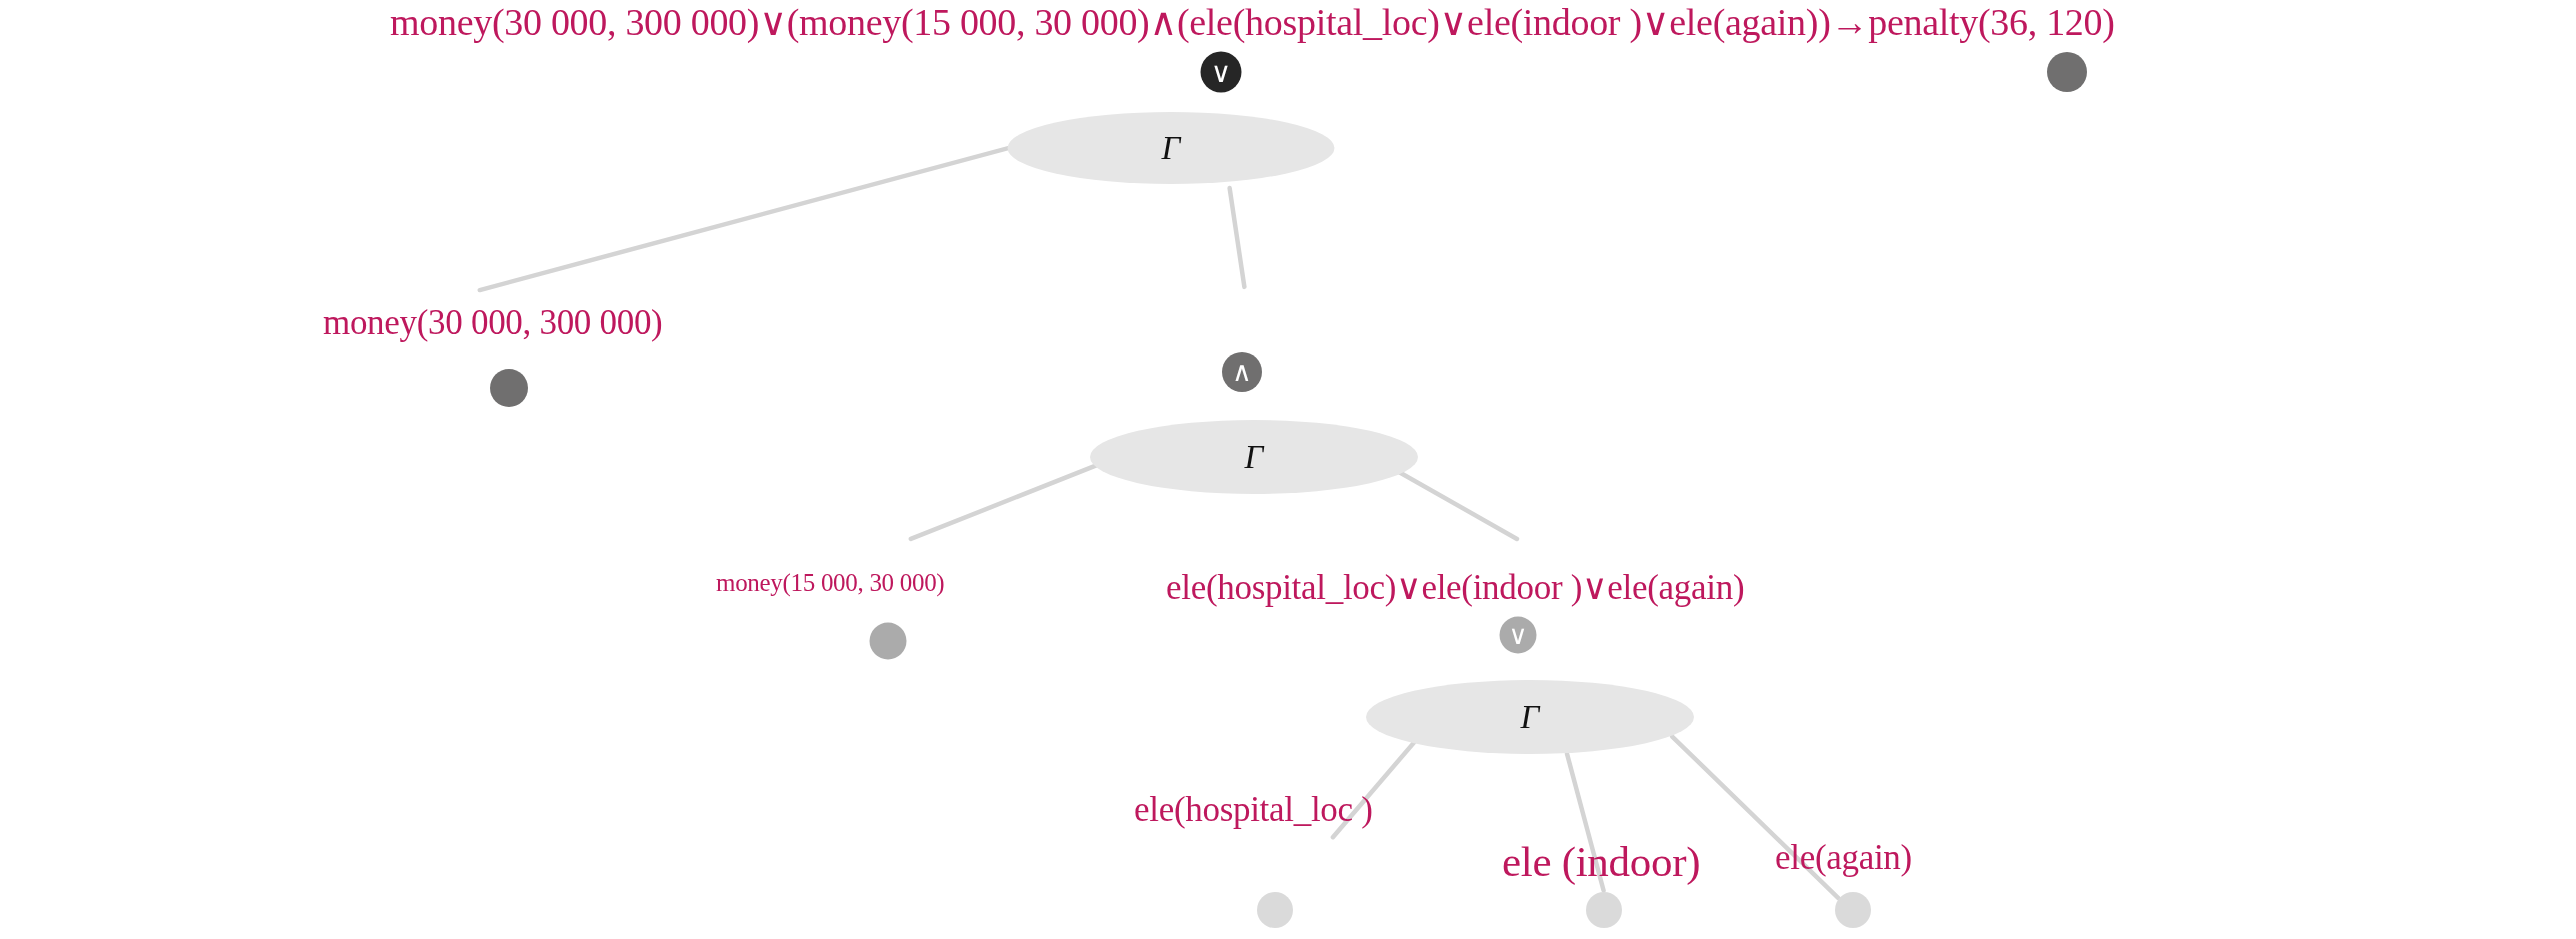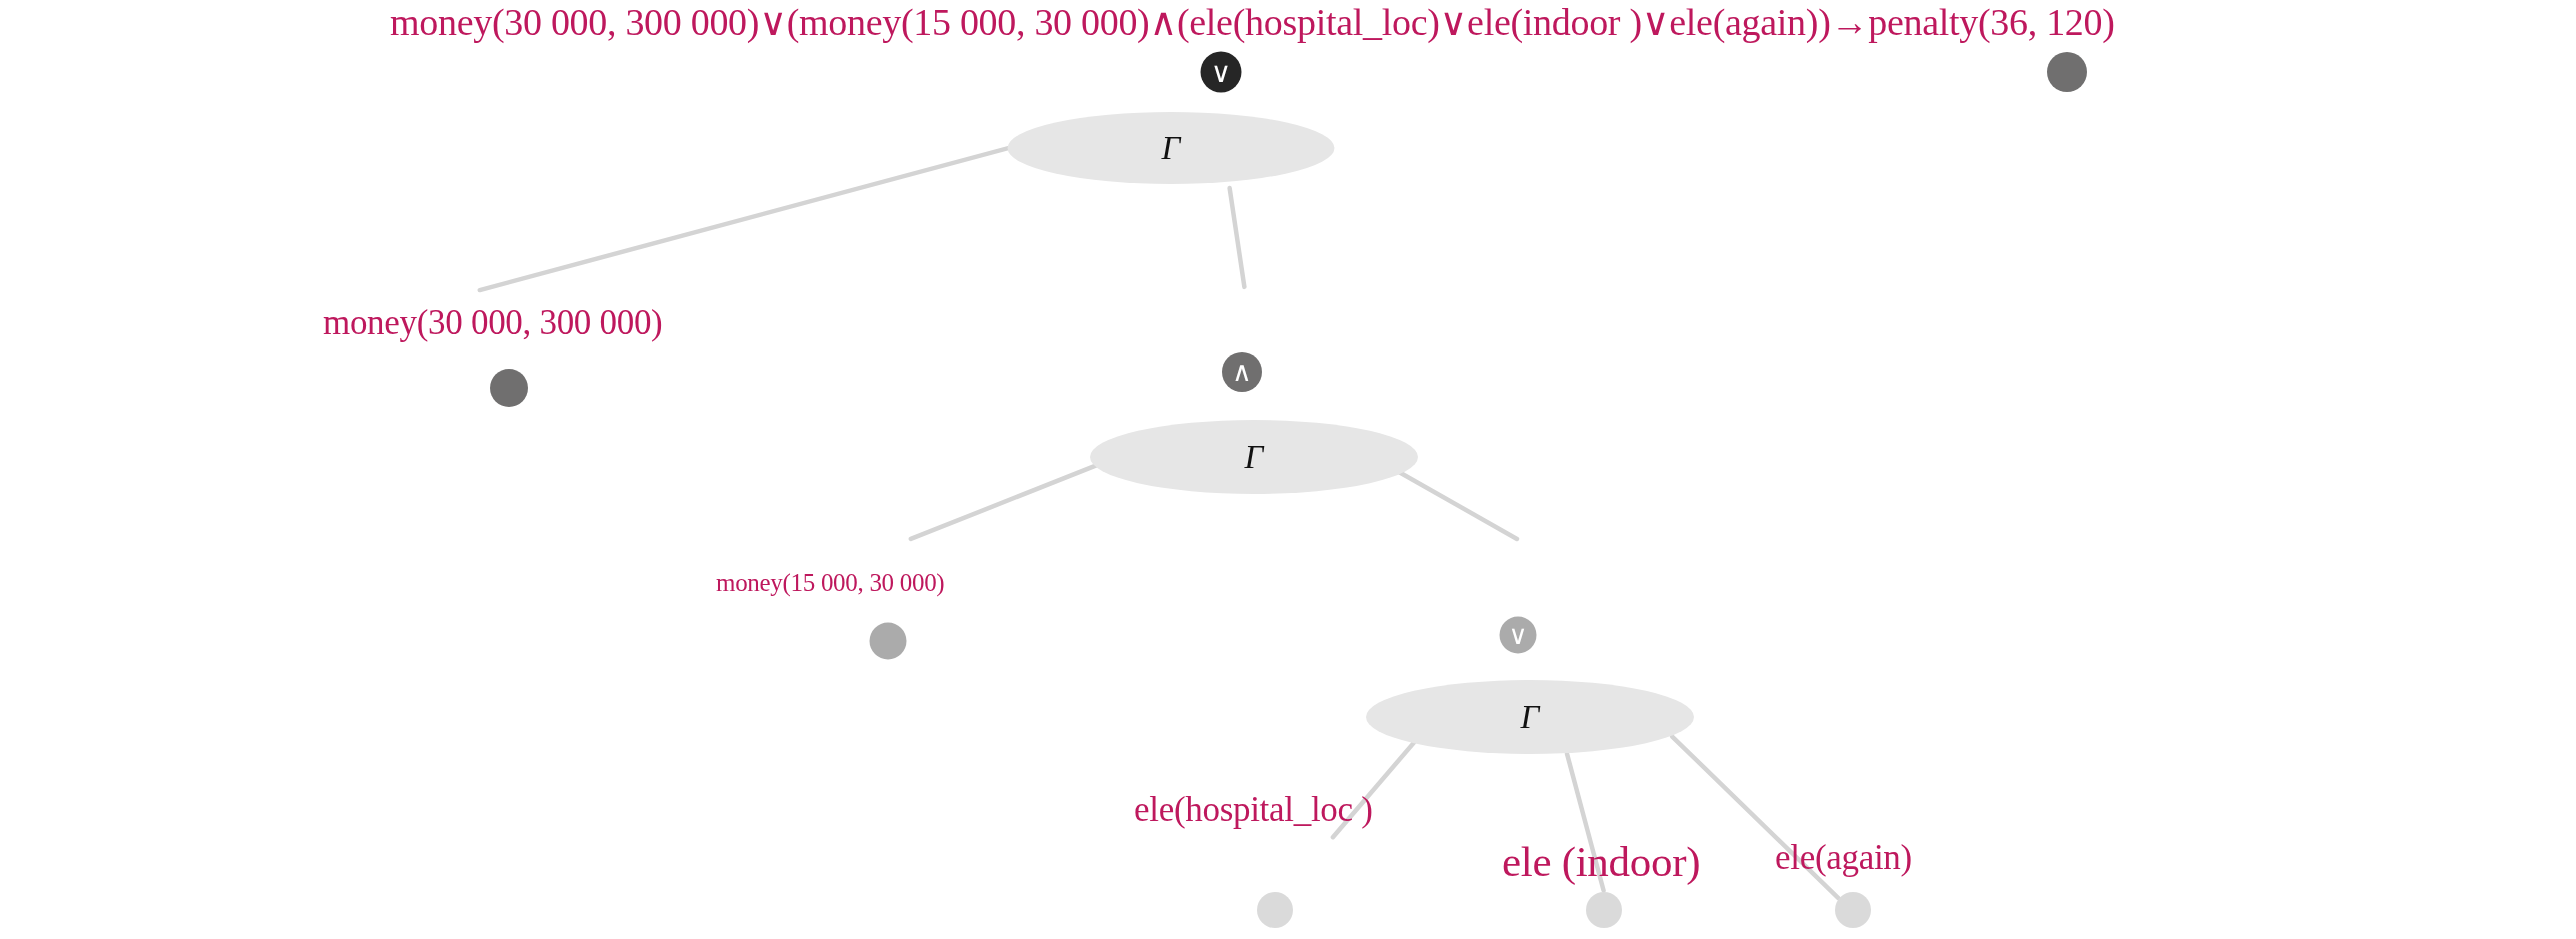--- a/index.html
+++ b/index.html
@@ -100,20 +100,21 @@
     <span>∧</span>
   </div>
 
   <div class="gamma" style="left:1254px; top:457px; width:328px; height:74px; background:#e6e6e6; font-size:33px;">
     <span>Γ</span>
   </div>
 
   <div class="lbl" style="left:708px; top:570px; font-size:25px;margin-left:8px;">money(15 000, 30 000)</div>
   <div class="dot" style="left:888px; top:641px; width:37px; height:37px; background:#ababab;"></div>
 
+  <div class="lbl" style="left:1166px; top:570px; font-size:35px;">ele(hospital_loc)∨ele(indoor )∨ele(again)</div>
 
   <div class="gnode" style="left:1518px; top:635px; width:37px; height:37px; background:#ababab; font-size:26px;">
     <span>∨</span>
   </div>
 
   <div class="gamma" style="left:1530px; top:717px; width:328px; height:74px; background:#e6e6e6; font-size:33px;">
     <span>Γ</span>
   </div>
 
   <div class="lbl" style="left:1134px; top:792px; font-size:35px;">ele(hospital_loc )</div>

